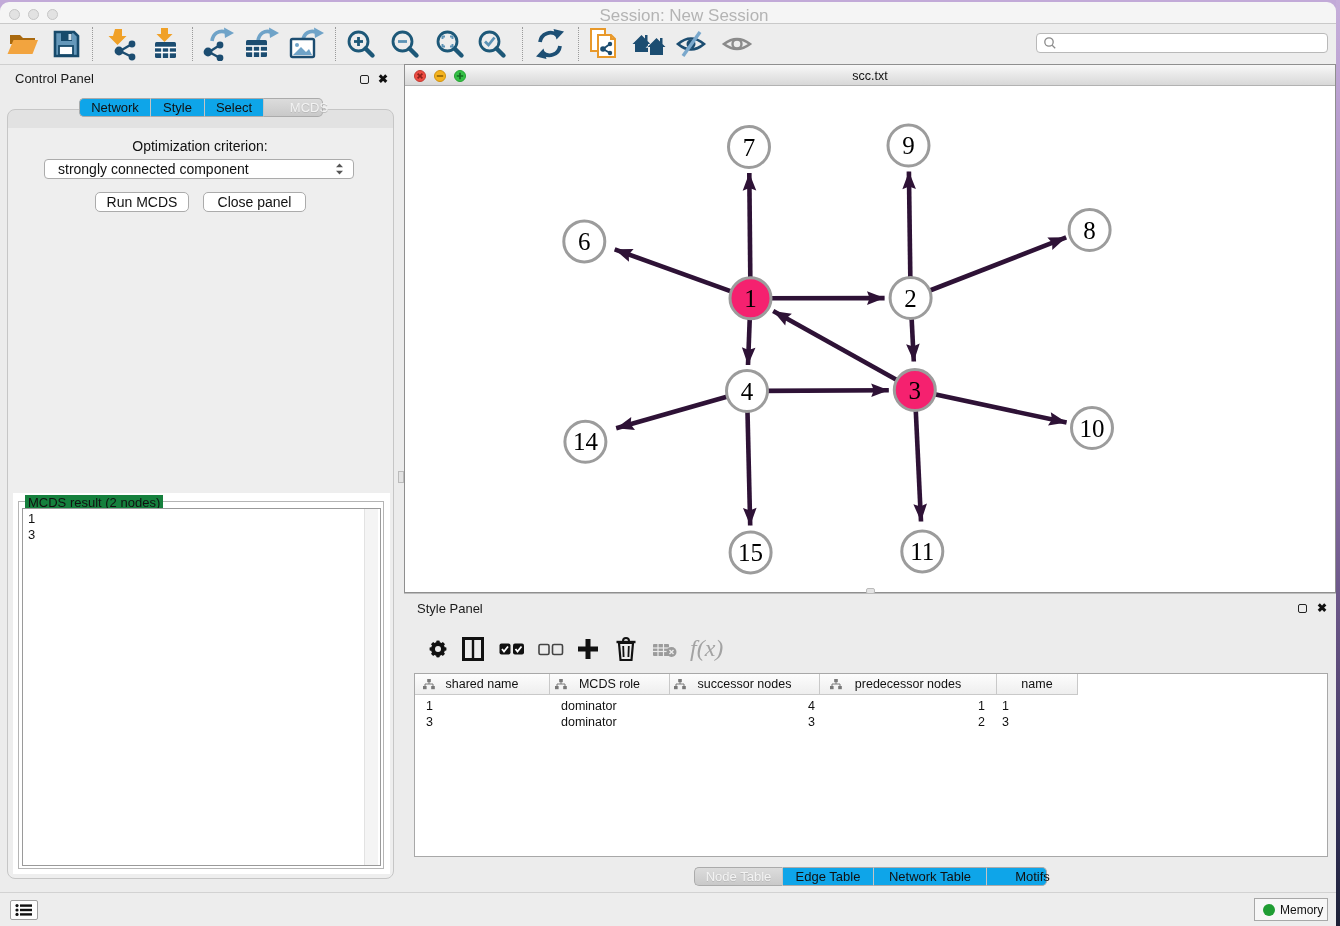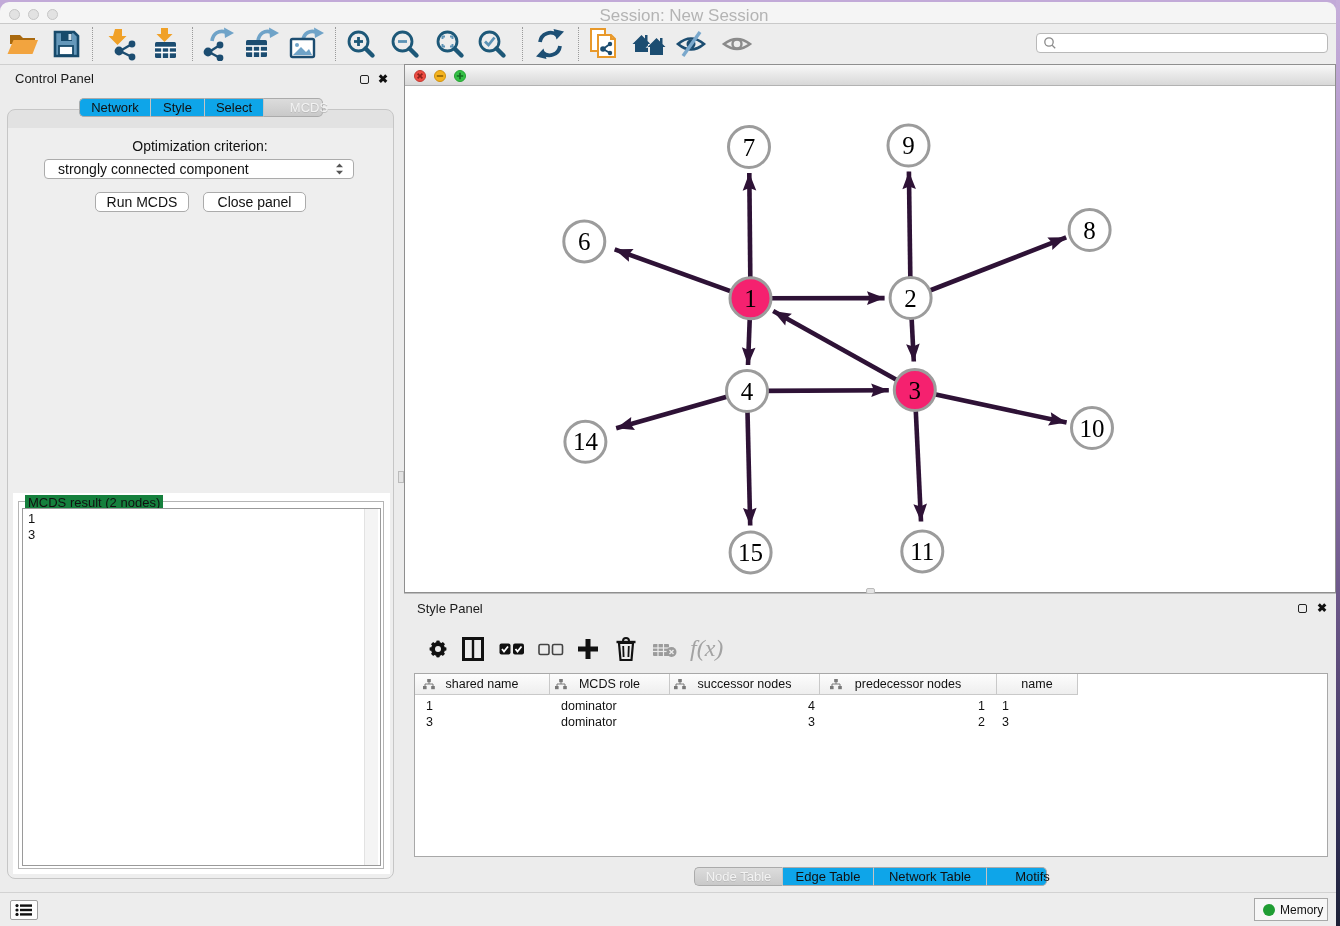--- a/index.html
+++ b/index.html
@@ -251,20 +251,21 @@
     <div class="tl2" style="left:28.5px;background:#f5b31e;border:1px solid #cf920e;">
         <svg width="10" height="10" viewBox="0 0 10 10" style="position:absolute;left:0;top:0">
           <path d="M1.8,5 h6.4" stroke="#9a6d08" stroke-width="1.8"></path>
         </svg>
       </div>
     <div class="tl2" style="left:48.5px;background:#35c046;border:1px solid #23a332;">
         <svg width="10" height="10" viewBox="0 0 10 10" style="position:absolute;left:0;top:0">
           <path d="M1.8,5 h6.4 M5,1.8 v6.4" stroke="#156b23" stroke-width="1.7"></path>
         </svg>
       </div>
+    <div id="netname">scc.txt</div>
   </div>
   <div id="graph-holder">
       <svg width="930" height="507" viewBox="405 85 930 507" style="position:absolute;left:0;top:21px;">
     <defs>
       <marker id="ah" viewBox="0 0 18.5 15" refX="18" refY="7.5" markerWidth="18.5" markerHeight="15" orient="auto" markerUnits="userSpaceOnUse">
             <path d="M0.4,0.7 L18.1,7.5 L0.4,14.3 L3,7.5 z" fill="#2e1236"></path>
           </marker>
     </defs>
     <g stroke="#2e1236" stroke-width="4.6">
       <line x1="750.5" y1="297.3" x2="749.3" y2="172.0" marker-end="url(#ah)"></line>

